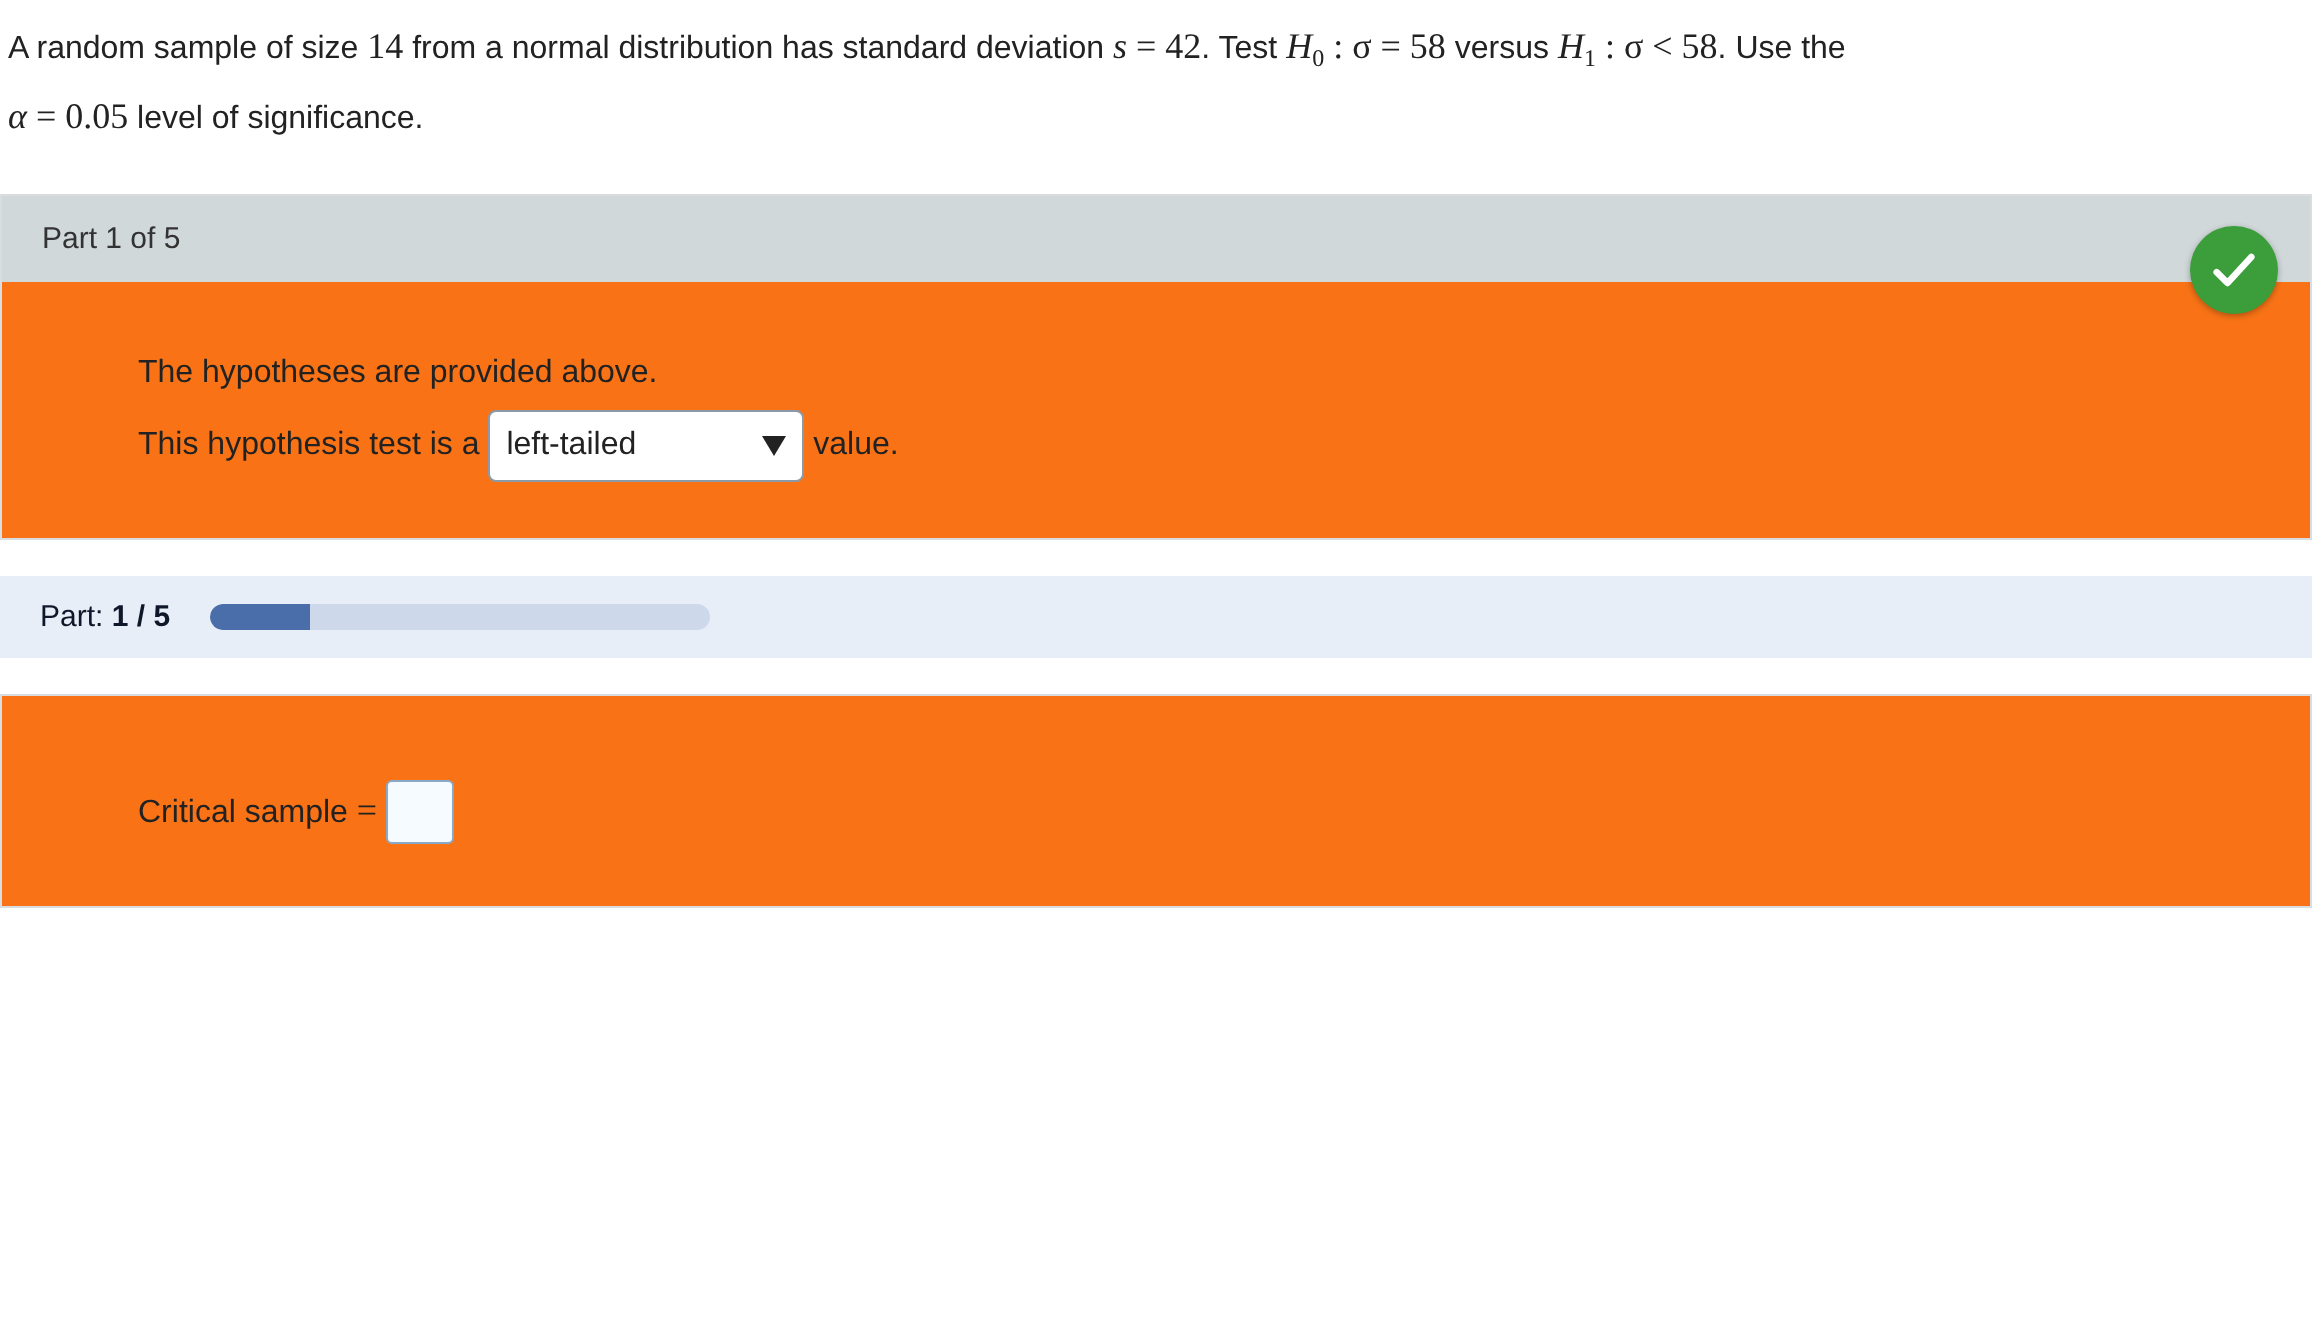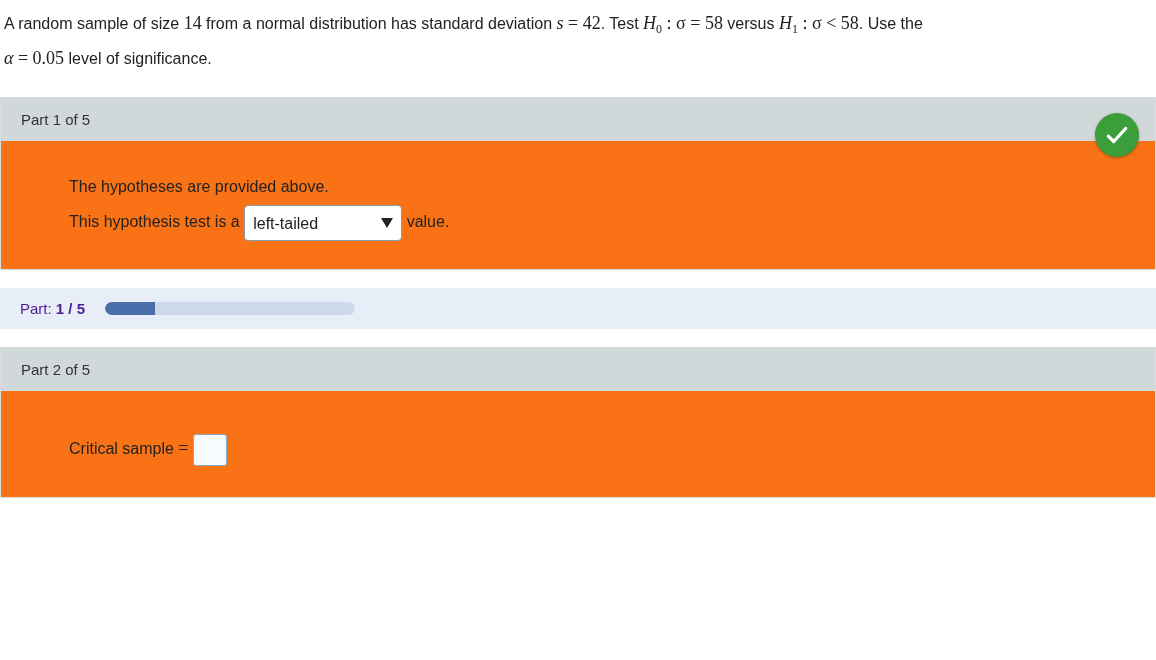--- a/index.html
+++ b/index.html
@@ -100,21 +100,21 @@
     .progress-row {
       background: #e8eef7;
       padding: 12px 20px;
       display: flex;
       align-items: center;
       gap: 20px;
       margin-bottom: 18px;
       font-size: 15px;
     }
     .progress-label {
-      color: #4c1d95;
+      color: #0f172a;
     }
     .progress-label .bold {
       font-weight: bold;
     }
     .progress-bar {
       width: 250px;
       height: 13px;
       background: #cdd9ea;
       border-radius: 7px;
       overflow: hidden;
@@ -166,20 +166,19 @@
 <div class="progress-row">
   <div class="progress-label">
     <span>Part: </span><span class="bold">1</span><span class="bold"> / </span><span class="bold">5</span>
   </div>
   <div class="progress-bar">
     <div class="progress-fill" style="width: 20%;"></div>
   </div>
 </div>
 
 <div class="panel">
-  <div class="panel-header">Part 2 of 5</div>
   <div class="panel-body">
     <div style="margin-top:10px;">
       <span>Critical sample </span><span class="math-num">=</span>
       <span class="answer-box"></span>
     </div>
   </div>
 </div>
 
 </body></html>

